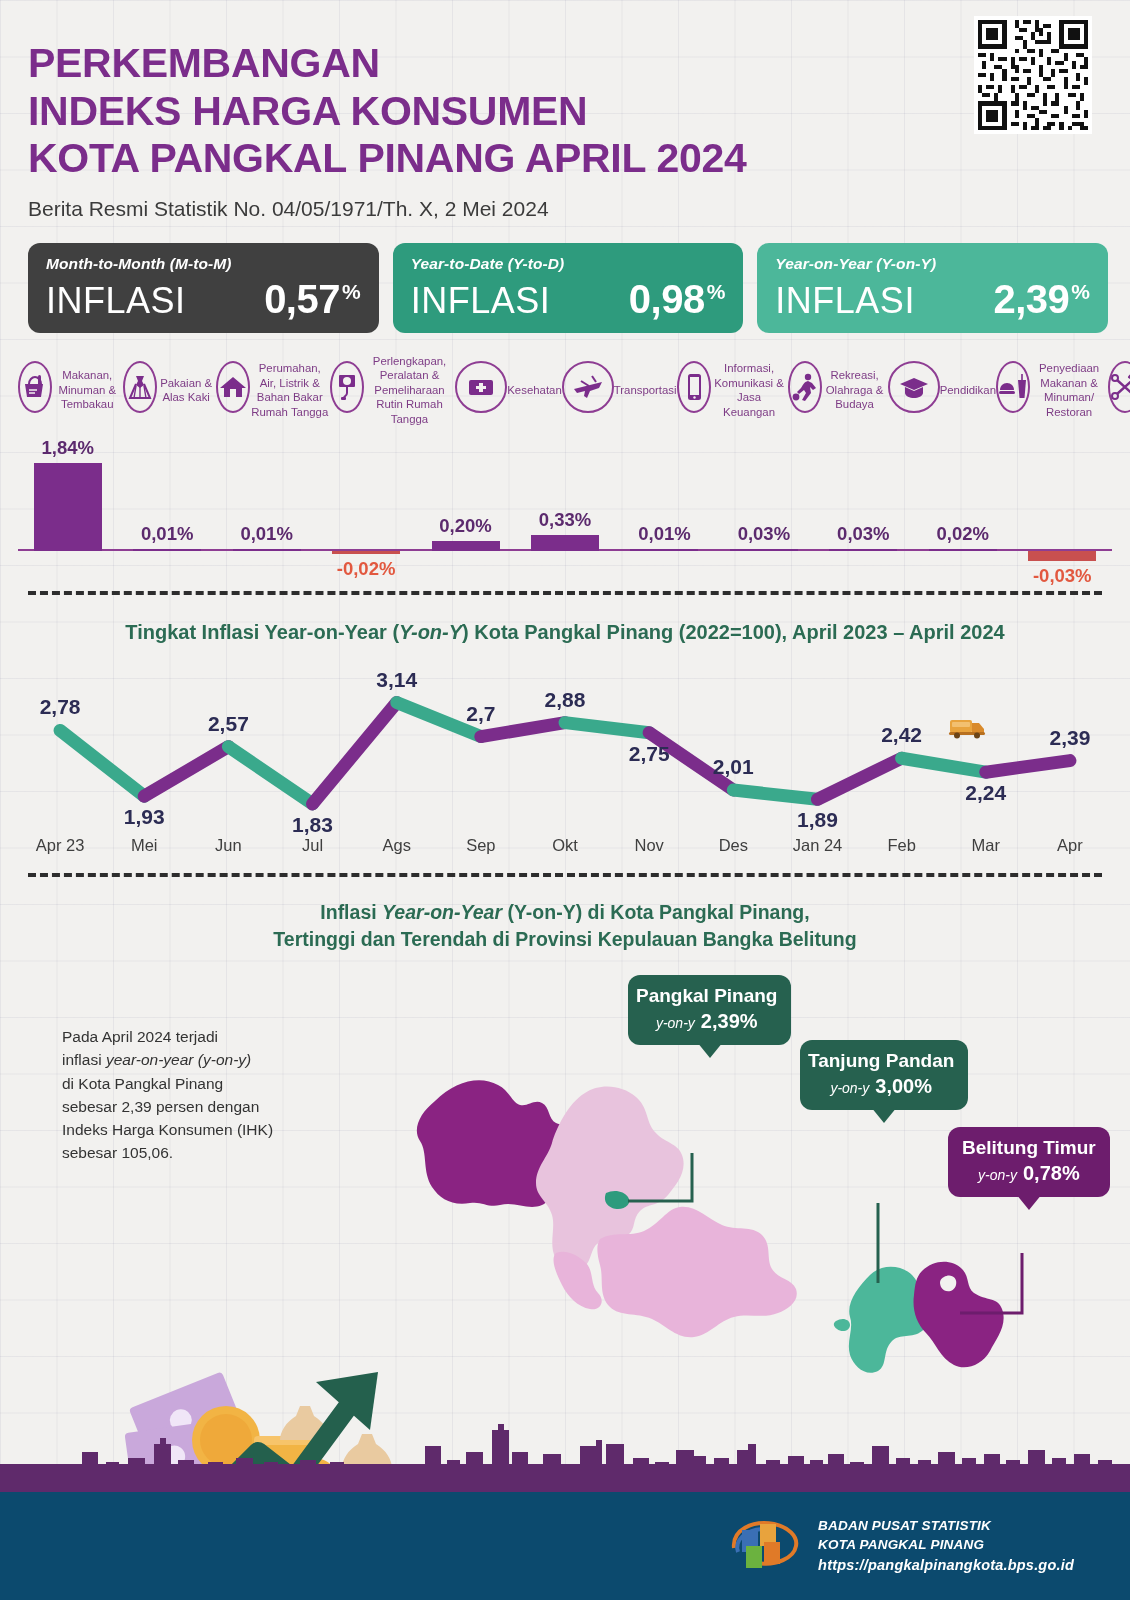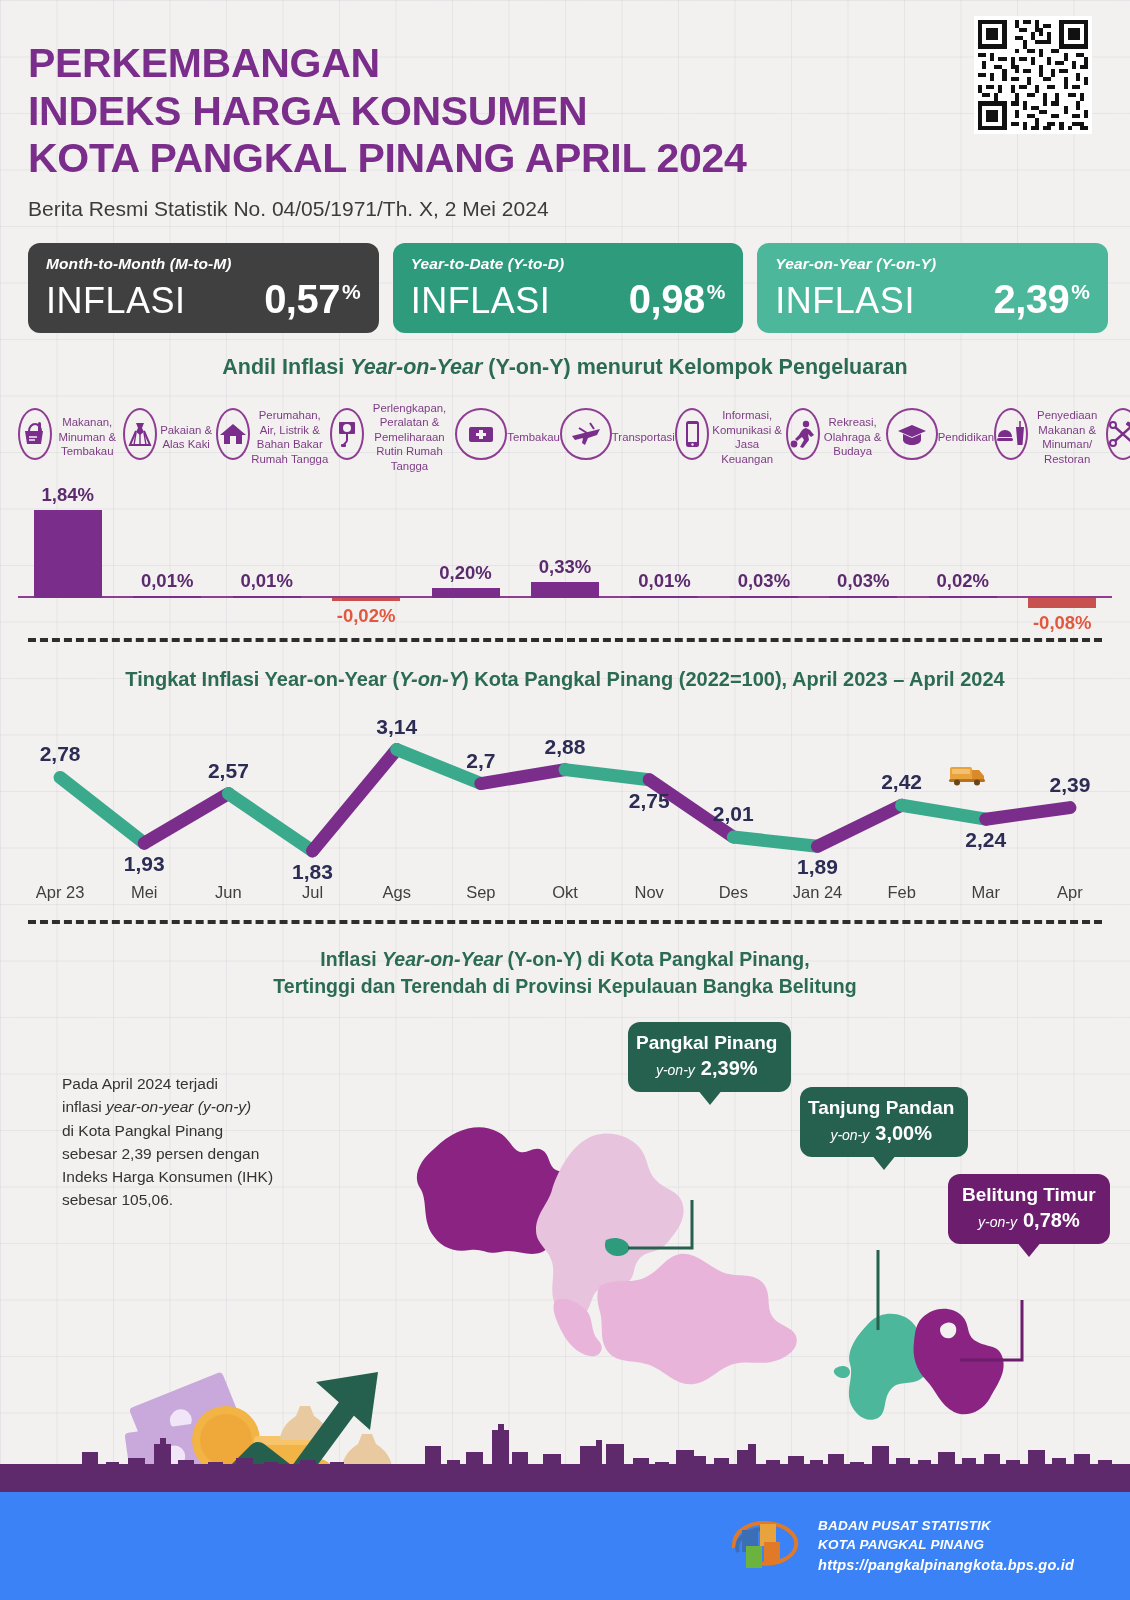--- a/index.html
+++ b/index.html
@@ -207,21 +207,21 @@
     border-right: 13px solid transparent;
   }
   .callout.green .tail { border-top: 16px solid #26614f; }
   .callout.purple .tail { border-top: 16px solid #6d1d6d; }
 
   
   .footer {
     position: absolute;
     left: 0; right: 0; bottom: 0;
     height: 108px;
-    background: #3b82f6;
+    background: #0c4a6e;
   }
   .footer-inner {
     display: flex;
     align-items: center;
     justify-content: flex-end;
     height: 100%;
     padding-right: 56px;
     gap: 14px;
   }
   .bps-text {
@@ -381,23 +381,20 @@
       <div class="row">
         <span class="infl">INFLASI</span>
         <span class="valwrap">
           <span class="val">2,39</span>
           <span class="pct">%</span>
         </span>
       </div>
     </div>
   </div>
 
-  <div style="margin-top:22px;" class="sec-title">
-    <span>Andil Inflasi </span><span class="it">Year-on-Year</span><span> (Y-on-Y) menurut Kelompok Pengeluaran</span>
-  </div>
 
   <div class="icon-row" id="icon-row">
       <div class="icon-col">
         <div class="icon-circle">
           <svg width="30" height="30" viewBox="0 0 30 30">
             <path d="M5 12h18l-2 13H7z" fill="#7B2D8B"></path>
             <path d="M9 12c0-4 3-7 6-7s6 3 6 7" fill="none" stroke="#7B2D8B" stroke-width="2"></path>
             <rect x="18" y="3" width="3" height="10" rx="1.5" fill="#7B2D8B"></rect>
             <path d="M9 18h8M9 21h6" stroke="#f2f1ef" stroke-width="1.4"></path>
           </svg>
@@ -435,21 +432,21 @@
         <div class="icon-label">Perlengkapan, Peralatan &amp; Pemeliharaan Rutin Rumah Tangga</div>
       </div>
       <div class="icon-col">
         <div class="icon-circle">
           <svg width="30" height="30" viewBox="0 0 30 30">
             <rect x="3" y="8" width="24" height="15" rx="2" fill="#7B2D8B"></rect>
             <rect x="13" y="11" width="4" height="9" fill="#f2f1ef"></rect>
             <rect x="10" y="14" width="10" height="3" fill="#f2f1ef"></rect>
           </svg>
         </div>
-        <div class="icon-label">Tembakau</div>
+        <div class="icon-label">Kesehatan</div>
       </div>
       <div class="icon-col">
         <div class="icon-circle">
           <svg width="32" height="30" viewBox="0 0 32 30">
             <path d="M2 17l28-7-3 6-9 3-3 7-3-2 1-5-8 2z" fill="#7B2D8B"></path>
             <path d="M9 9l8 5" stroke="#7B2D8B" stroke-width="2"></path>
             <path d="M20 4l4 6" stroke="#7B2D8B" stroke-width="2"></path>
           </svg>
         </div>
         <div class="icon-label">Transportasi</div>
@@ -545,21 +542,21 @@
         <div class="bar-col">
           <div class="bar" style="height: 2px;"></div>
           <div class="bar-lbl" style="bottom: 40px;">0,03%</div>
         </div>
         <div class="bar-col">
           <div class="bar" style="height: 2px;"></div>
           <div class="bar-lbl" style="bottom: 40px;">0,02%</div>
         </div>
         <div class="bar-col">
           <div class="bar neg" style="height: 10px; bottom: 24px;"></div>
-          <div class="bar-lbl neg" style="bottom: -2px;">-0,08%</div>
+          <div class="bar-lbl neg" style="bottom: -2px;">-0,03%</div>
         </div>
       </div>
   </div>
 
   <div class="dashline" style="margin-top:6px;"></div>
 
   <div class="sec-title" style="margin-top:26px; font-size:20px;">
     <span>Tingkat Inflasi Year-on-Year (</span><span class="it">Y-on-Y</span><span>) Kota Pangkal Pinang (2022=100), April 2023 – April 2024</span>
   </div>
 

